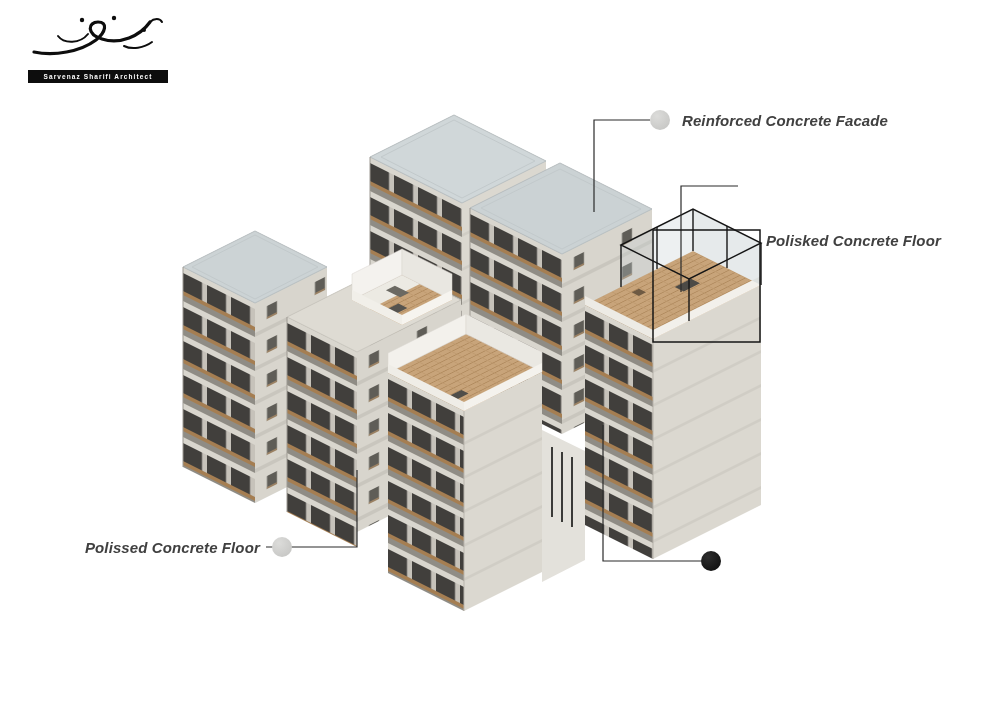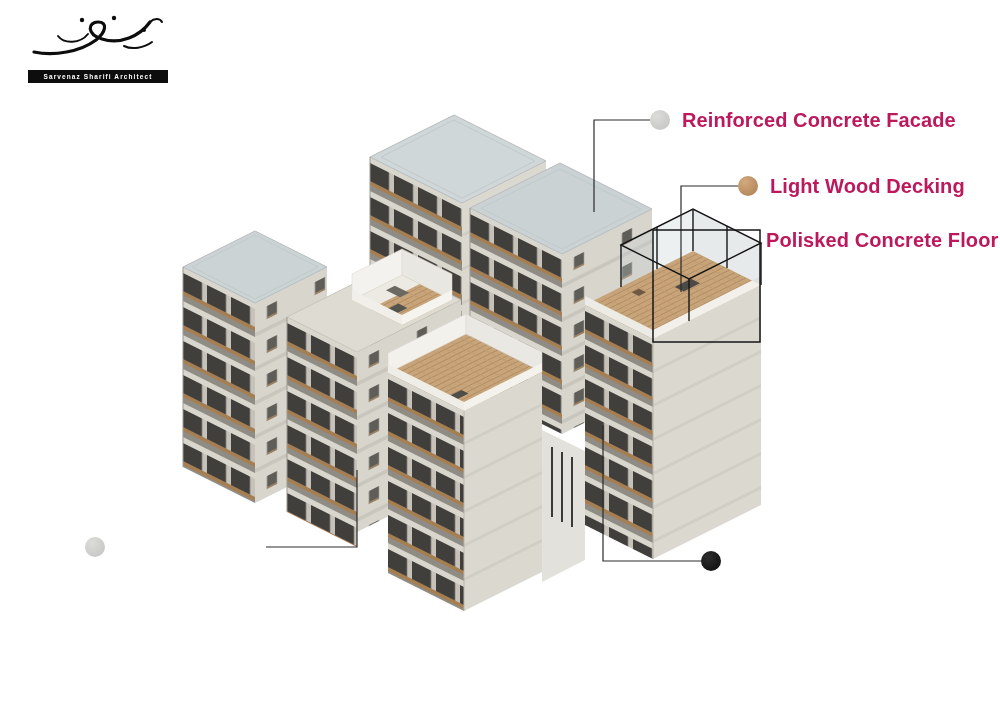--- a/index.html
+++ b/index.html
@@ -5,21 +5,21 @@
   html,body{margin:0;padding:0;background:#fff;}
   body{width:1000px;height:707px;overflow:hidden;font-family:"Liberation Sans",sans-serif;}
   .stage{position:relative;width:1000px;height:707px;background:#ffffff;}
   #building-svg{position:absolute;left:0;top:0;}
   
   .logo{position:absolute;left:28px;top:12px;width:140px;}
   .logo-bar{margin-top:2px;background:#0d0d0d;color:#ffffff;font-size:6.5px;font-weight:bold;
             letter-spacing:1.1px;padding:3px 2px;text-align:center;white-space:nowrap;overflow:hidden;}
   
   .callout{position:absolute;display:flex;align-items:center;gap:12px;height:20px;}
-  .callout .label{font-size:20px;font-weight:600;color:#be185d;white-space:nowrap;letter-spacing:.1px;}
+  .callout .label{font-size:15px;font-weight:600;color:#404040;white-space:nowrap;letter-spacing:.1px;font-style:italic;}
   .dot{width:20px;height:20px;border-radius:50%;flex:0 0 auto;}
   .dot-gray{background:radial-gradient(circle at 35% 30%,#dcdcda,#c2c2c0);}
   .dot-wood{background:radial-gradient(circle at 35% 30%,#d2a97e,#aa7e50);}
   .dot-black{background:radial-gradient(circle at 35% 30%,#2e2e2e,#0a0a0a);}
   #c1{left:650px;top:110px;}
   #c2{left:738px;top:176px;}
   #c3{left:766px;top:230px;justify-content:center;}
   #c4{left:85px;top:537px;width:178px;justify-content:space-between;}
   #c5{left:701px;top:551px;}
 </style>
@@ -192,30 +192,27 @@
     <div class="logo-bar">
       <span>Sarvenaz Sharifi Architect</span>
     </div>
   </div>
 
   <div id="c1" class="callout">
     <span class="dot dot-gray"></span>
     <span class="label">Reinforced Concrete Facade</span>
   </div>
 
-  <div id="c2" class="callout">
-    <span class="dot dot-wood"></span>
-    <span class="label">Light Wood Decking</span>
-  </div>
 
   <div id="c3" class="callout">
     <span class="label">Polisked Concrete Floor</span>
   </div>
 
   <div id="c4" class="callout">
+    <span class="label">Polissed Concrete Floor</span>
     <span class="dot dot-gray"></span>
   </div>
 
   <div id="c5" class="callout">
     <span class="dot dot-black"></span>
   </div>
 
 </div>
 
 </body></html>

